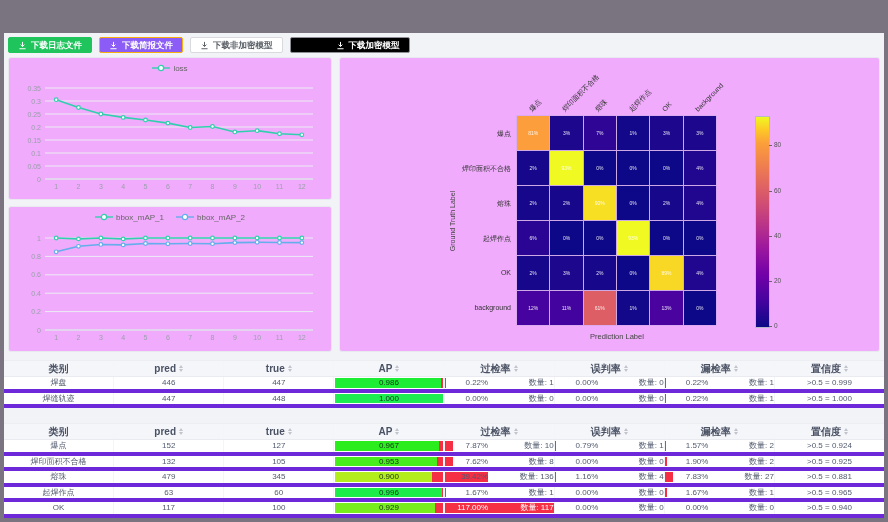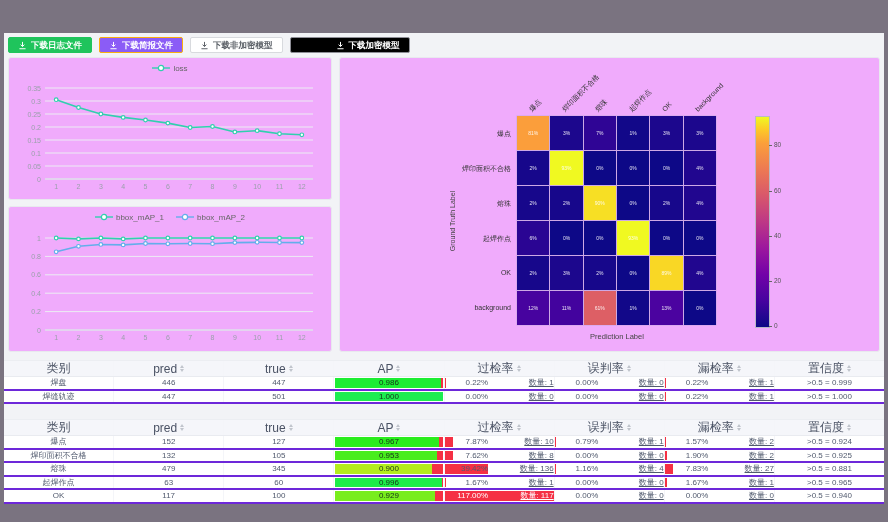--- a/index.html
+++ b/index.html
@@ -33,38 +33,38 @@
   .m-ylabel{position:absolute;left:112px;top:163px;transform:translate(-50%,-50%) rotate(-90deg);
             font-size:7px;color:#444;white-space:nowrap;}
   .m-xlabel{position:absolute;left:177px;width:200px;top:274px;text-align:center;font-size:7.5px;color:#444;}
   .colorbar{position:absolute;left:415px;top:58px;width:13px;height:210px;border:1px solid #b9b9c6;}
   .cb-tick{position:absolute;width:3px;height:1px;background:#666;left:429px;}
   .cb-lab{position:absolute;left:434px;font-size:6.5px;color:#555;}
   
   .dtable{width:880px;background:#fff;border-top:1px solid #eceef2;}
   .dtable.t1{margin-top:8px;}
   .dtable.t2{margin-top:15px;}
-  .trow{display:flex;border-bottom:2px solid #6d28d9;}
+  .trow{display:flex;border-bottom:4px solid #6d28d9;}
   .trow.head{background:#f5f6fa;height:15px;border-bottom:1px solid #e9ebf0;}
   .trow.body{height:11.5px;}
   .tcell{flex:1;display:flex;align-items:center;justify-content:center;font-size:8px;color:#515a6e;
          position:relative;border-right:1px solid #f4f5f9;overflow:hidden;box-sizing:border-box;}
   .tcell:last-child{border-right:none;}
-  .trow.head .tcell{font-size:12px;font-weight:normal;color:#4a5264;cursor:pointer;}
+  .trow.head .tcell{font-size:10px;font-weight:bold;color:#4a5264;cursor:pointer;}
   .sort{display:inline-flex;flex-direction:column;gap:1px;margin-left:3px;}
   .sort i{width:0;height:0;border-left:2.5px solid transparent;border-right:2.5px solid transparent;display:block;}
   .sort .up{border-bottom:3px solid #c0c4cc;}
   .sort .dn{border-top:3px solid #c0c4cc;}
   .apbg{position:absolute;left:1px;right:1px;top:1px;bottom:1px;background:#f53044;}
   .apfill{position:absolute;left:1px;top:1px;bottom:1px;}
   .aptext{position:relative;z-index:1;color:#16301a;}
   .pcell{justify-content:space-between;}
   .pbar{position:absolute;left:0;top:1px;bottom:1px;background:#f53044;}
   .pct{width:40%;text-align:right;position:relative;z-index:1;}
-  .cnt{margin-left:17px;position:relative;z-index:1;text-decoration:underline;}
+  .cnt{margin-left:17px;position:relative;z-index:1;}
   .onbar .pct,.onbar .cnt{color:#fff;}
 </style>
 </head>
 <body>
 
 <div class="content">
   <div class="toolbar" id="toolbar">
       <button class="btn" style="background: rgb(31, 196, 92); color: rgb(255, 255, 255); border-color: rgb(31, 196, 92);">
         <svg width="9" height="9" viewBox="0 0 10 10">
           <path d="M5 1v4.8M2.9 4L5 6.2L7.1 4M1.6 8.6h6.8" stroke="currentColor" fill="none" stroke-width="1.1"></path>
@@ -359,21 +359,21 @@
         <div class="tcell pcell">
           <div class="pbar" style="width: 0.22%; min-width: 1.5px;"></div>
           <span class="pct">0.22%</span>
           <span class="cnt">数量: 1</span>
         </div>
         <div class="tcell">&gt;0.5 = 0.999</div>
       </div>
       <div class="trow body">
         <div class="tcell">焊缝轨迹</div>
         <div class="tcell">447</div>
-        <div class="tcell">501</div>
+        <div class="tcell">448</div>
         <div class="tcell">
           <div class="apfill" style="width: calc(100% - 2px); background: rgb(29, 237, 81);"></div>
           <span class="aptext">1.000</span>
         </div>
         <div class="tcell pcell">
           <span class="pct">0.00%</span>
           <span class="cnt">数量: 0</span>
         </div>
         <div class="tcell pcell">
           <span class="pct">0.00%</span>

